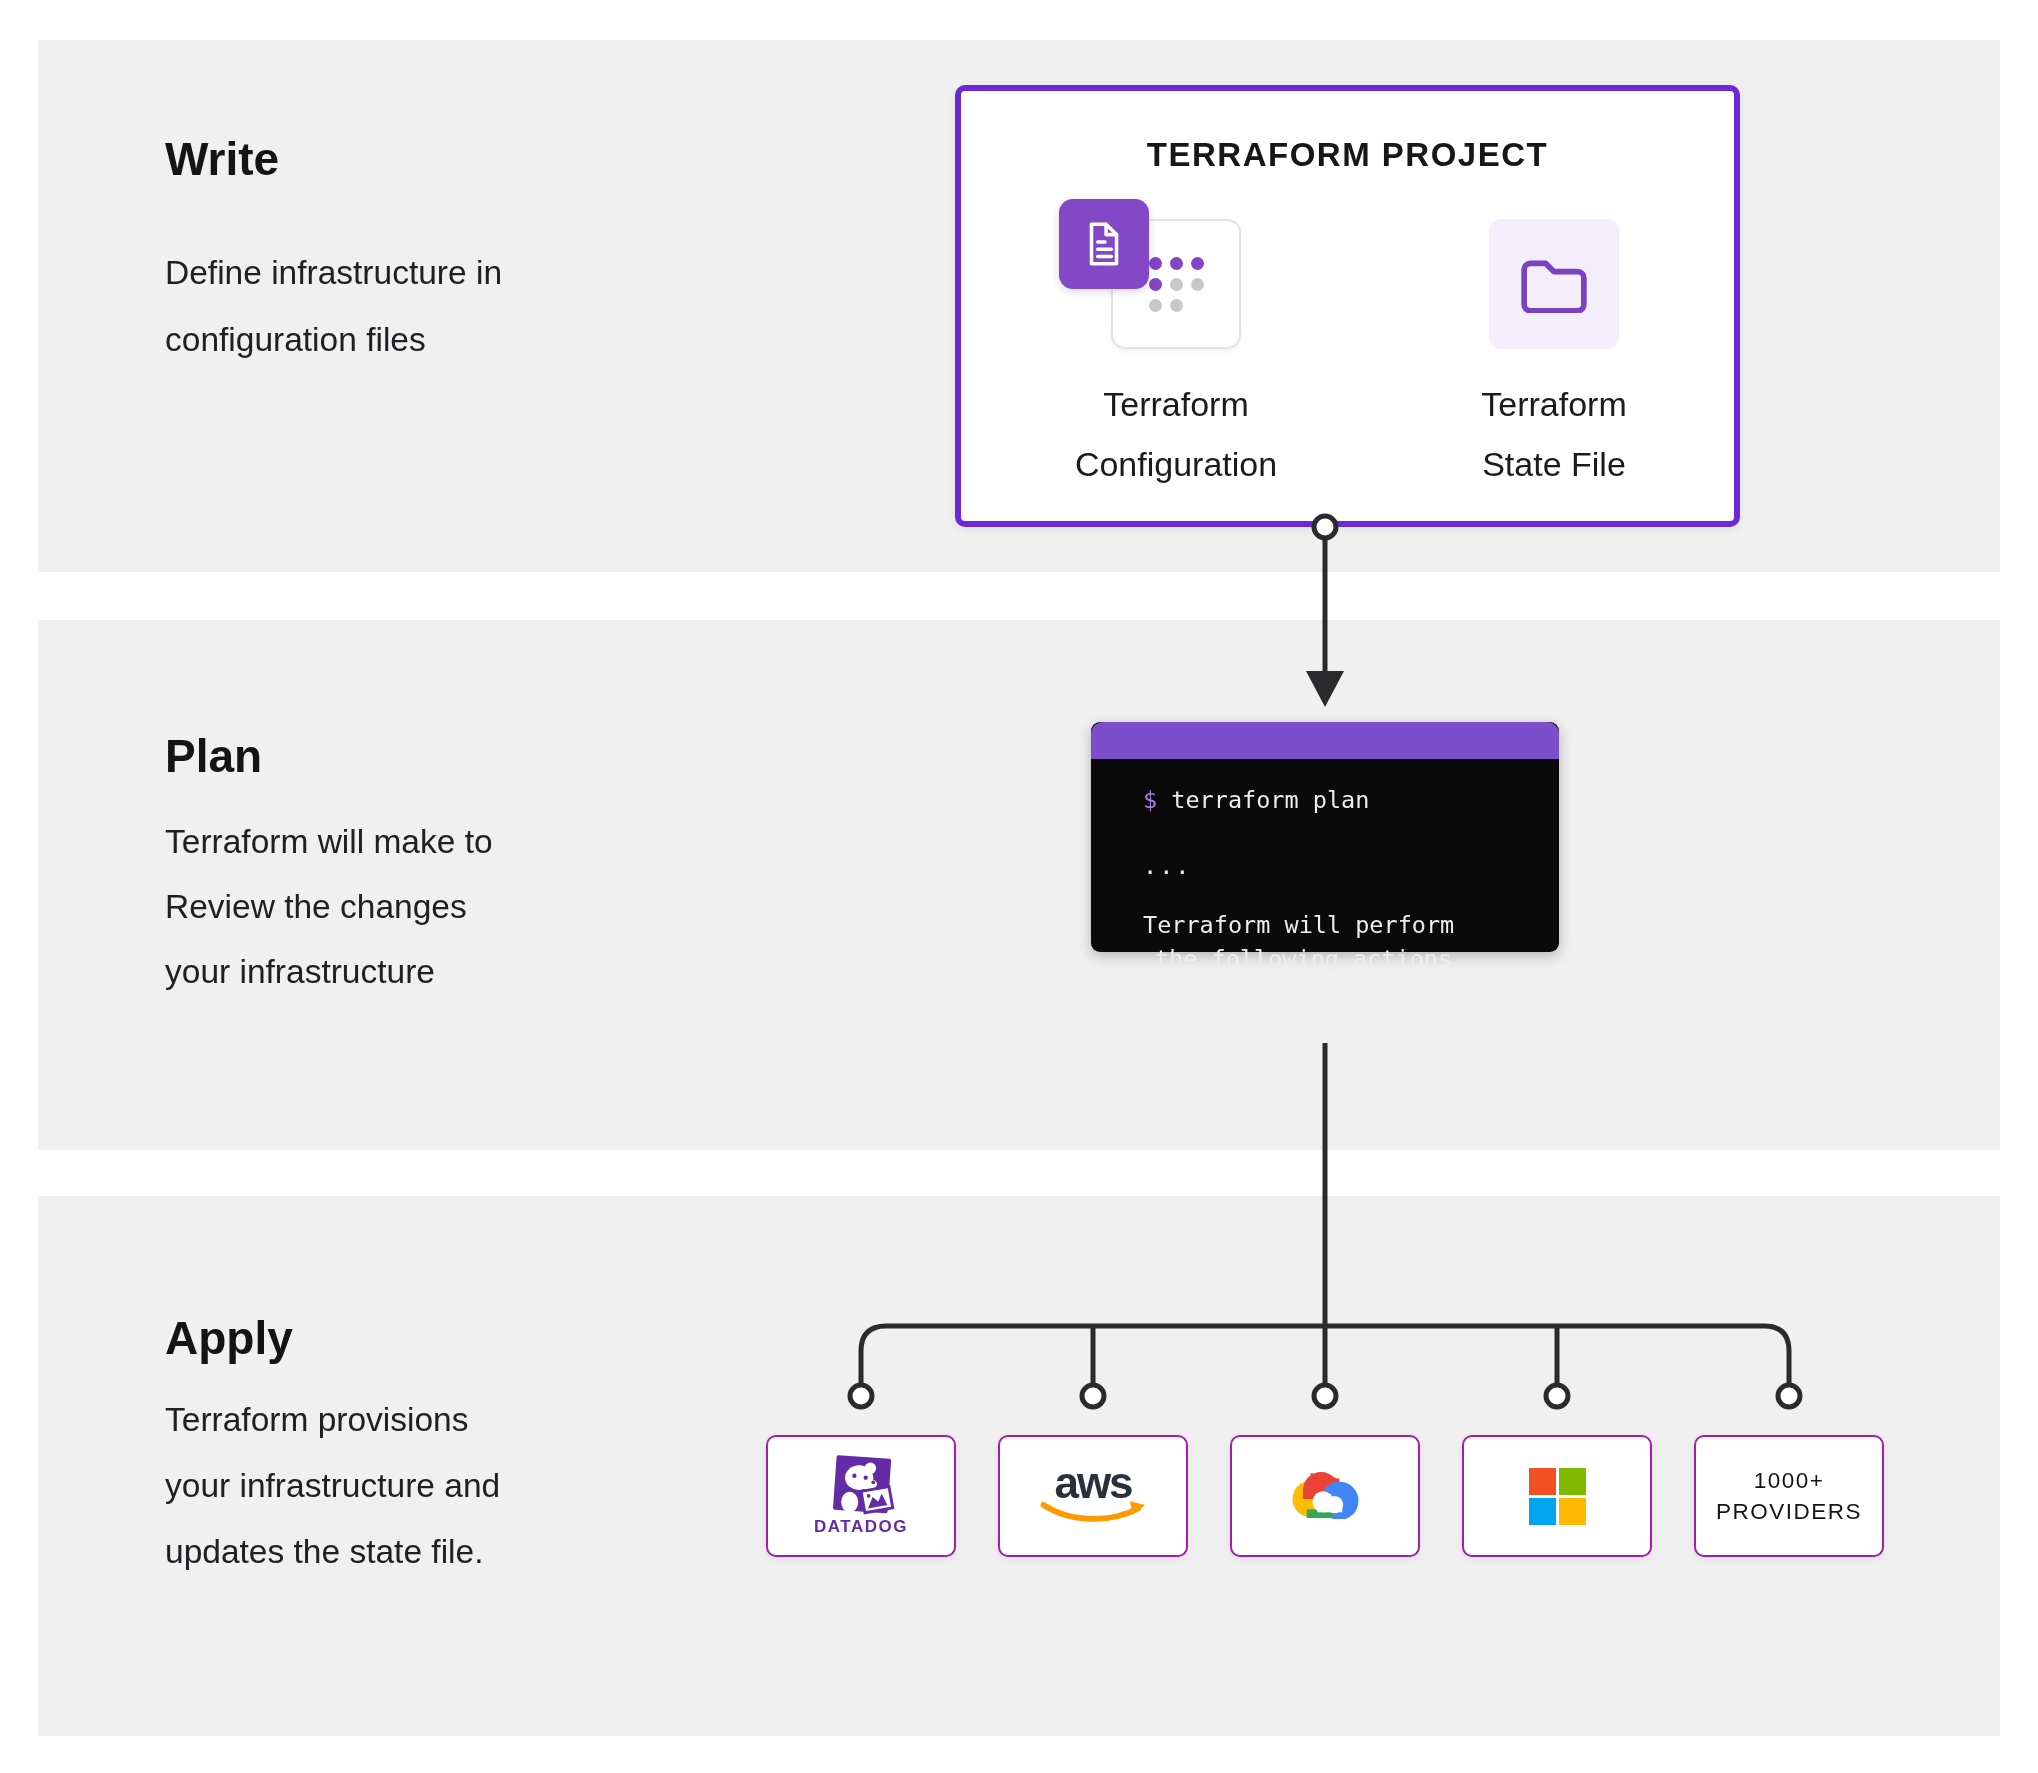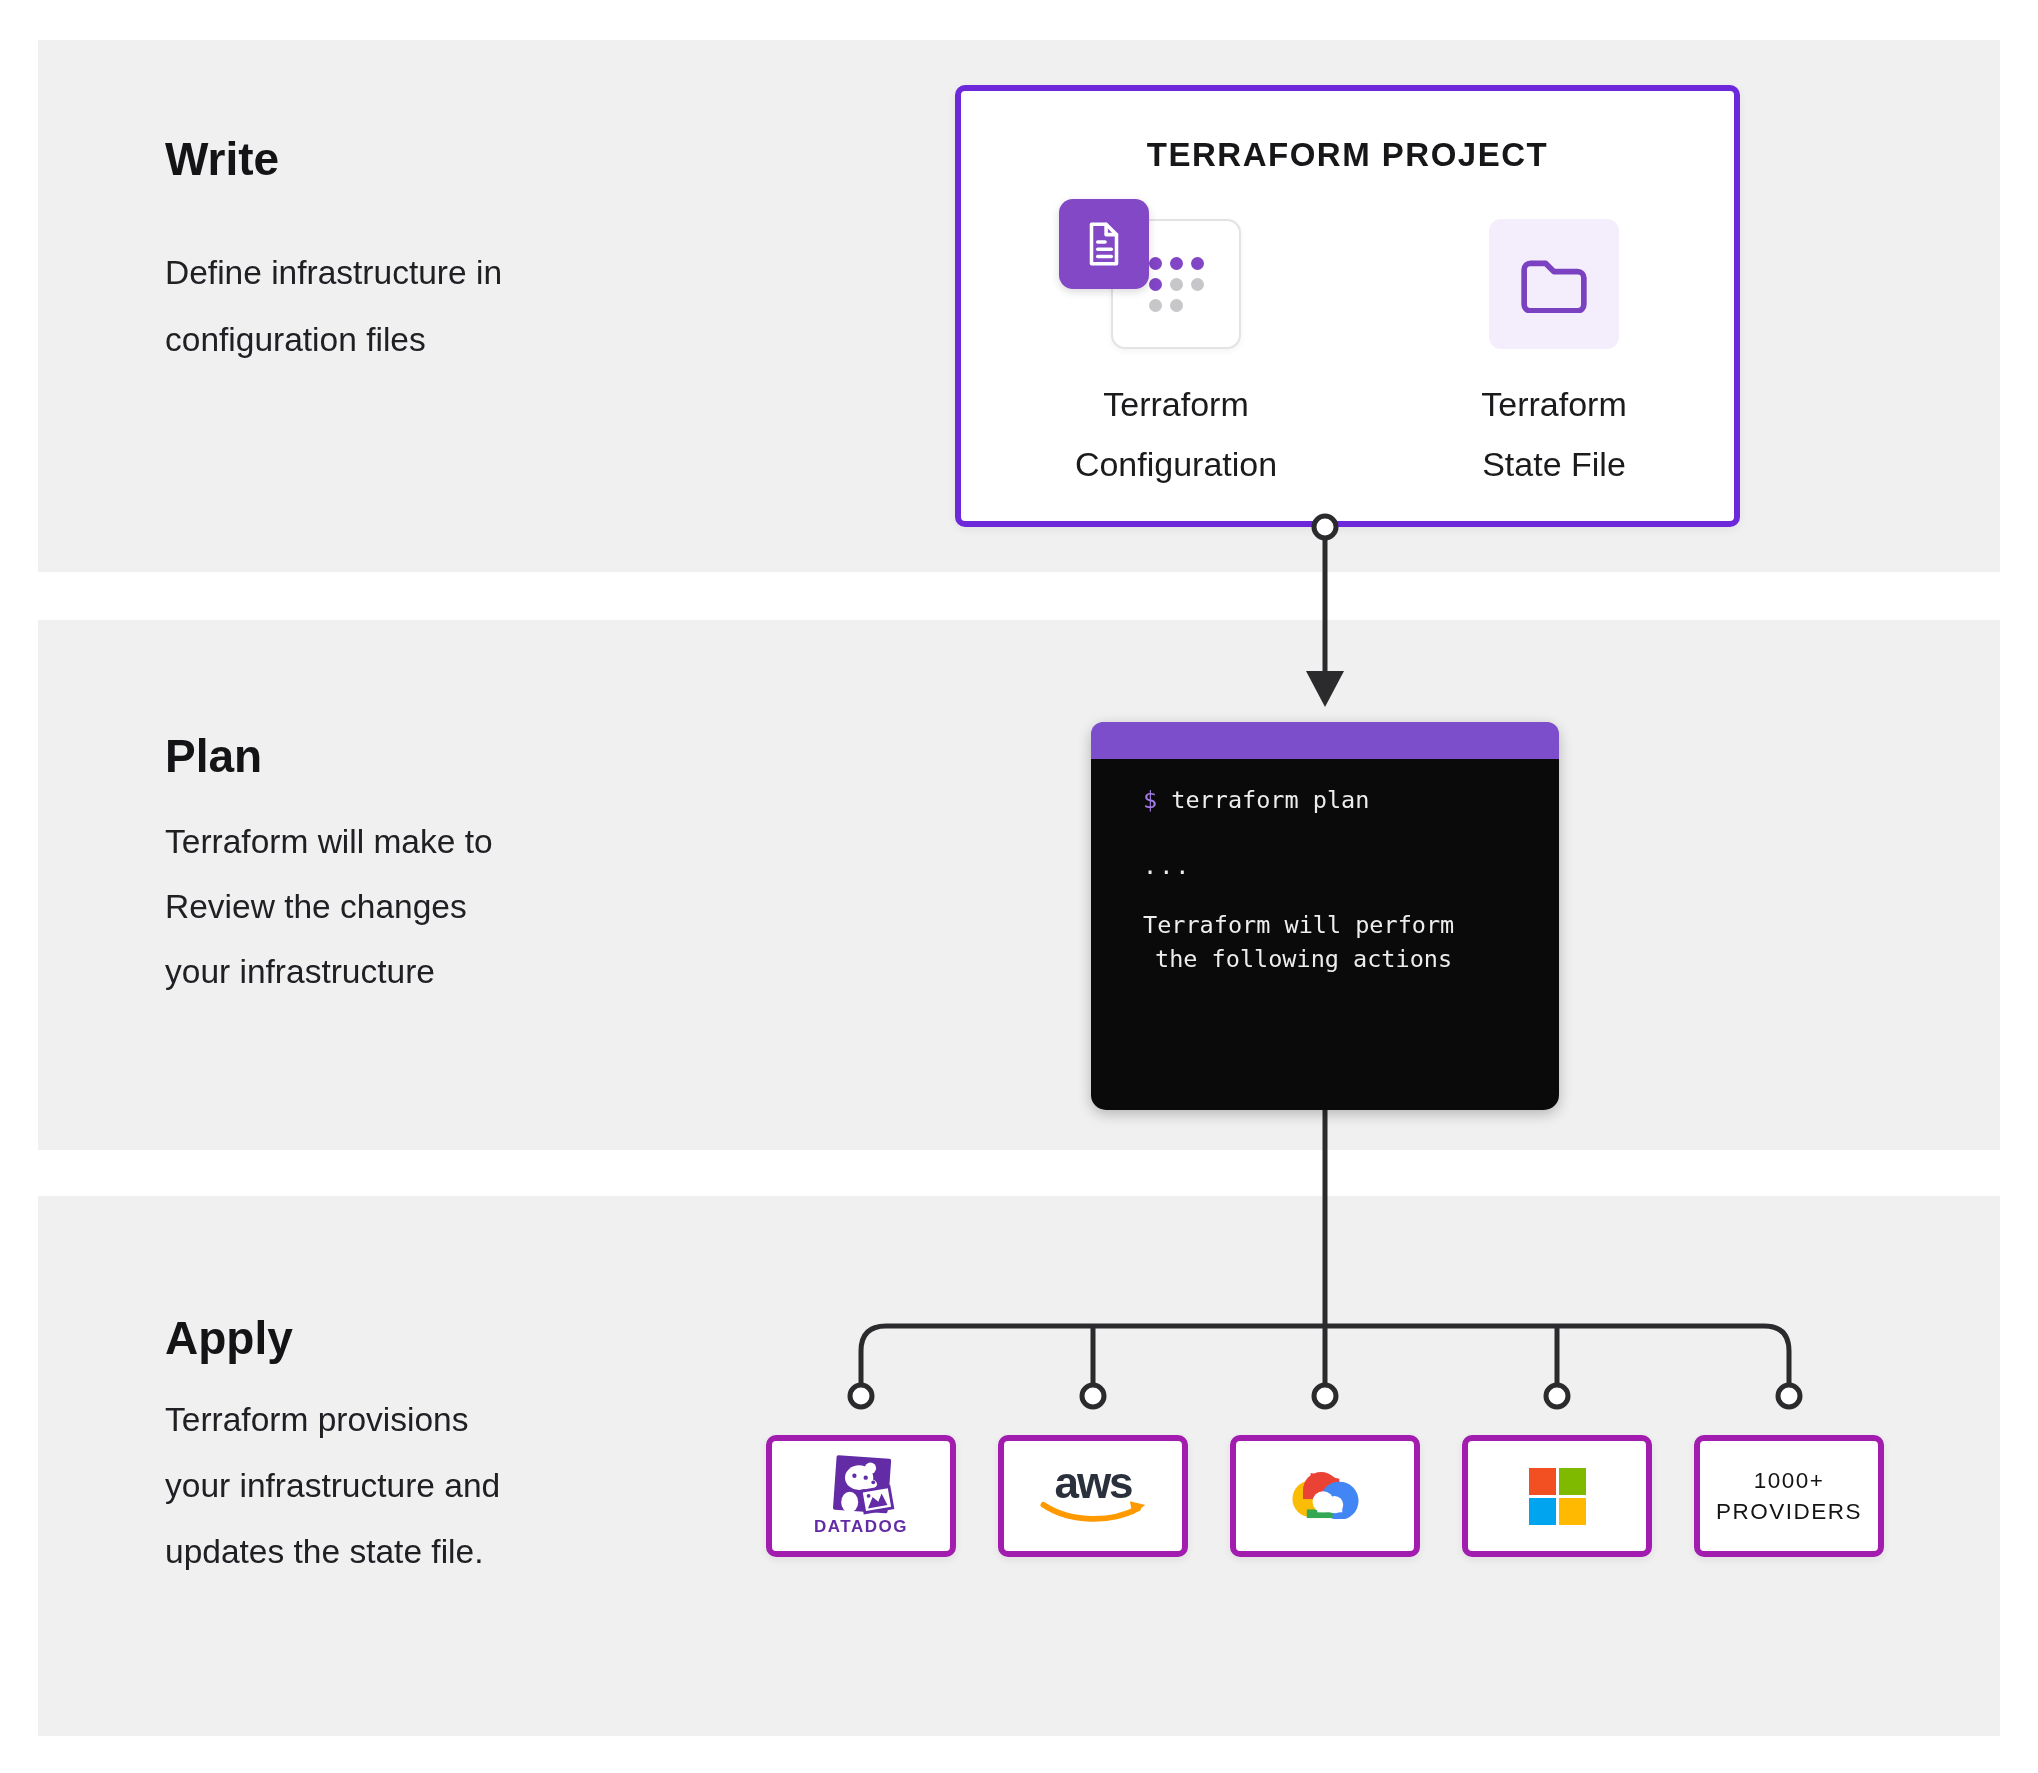--- a/index.html
+++ b/index.html
@@ -37,35 +37,35 @@
     display:flex;align-items:center;justify-content:center;box-shadow:0 3px 8px rgba(0,0,0,.15);}
   .folder-tile{position:absolute;left:528px;top:128px;width:130px;height:130px;background:#f4eefc;border-radius:12px;
     display:flex;align-items:center;justify-content:center;}
   .icon-label{position:absolute;top:283px;width:400px;text-align:center;font-size:34px;font-weight:500;
     line-height:60px;color:#1b1b1e;}
   .icon-label .ln{display:block;}
   .label-config{left:15px;}
   .label-state{left:393px;}
 
   
-  .terminal{position:absolute;left:1091px;top:722px;width:468px;height:388px;background:#0a0a0b;border-radius:15px;
+  .terminal{position:absolute;left:1091px;top:722px;width:468px;height:230px;background:#0a0a0b;border-radius:9px;
     box-shadow:0 4px 14px rgba(0,0,0,.25);}
   .term-header{position:absolute;left:0;top:0;width:100%;height:37px;background:#7d4ecb;border-radius:12px 12px 0 0;}
   .tline{position:absolute;left:52px;font-family:"DejaVu Sans Mono",monospace;font-size:23.5px;color:#ededee;white-space:pre;}
   .t-cmd{top:64px;}
   .t-dots{top:130px;letter-spacing:2px;}
   .t-out1{top:189px;}
   .t-out2{top:223px;margin-left:12px;}
   .prompt{color:#a27be4;}
 
   
   .connectors{position:absolute;left:0;top:0;pointer-events:none;}
 
   
-  .tile{position:absolute;top:1435px;width:190px;height:122px;background:#fff;border:6px solid #a21caf;
+  .tile{position:absolute;top:1435px;width:190px;height:122px;background:#fff;border:2px solid #a21caf;
     border-radius:10px;box-sizing:border-box;box-shadow:0 3px 8px rgba(0,0,0,.07);
     display:flex;flex-direction:column;align-items:center;justify-content:center;}
   .tile-datadog{left:766px;}
   .tile-aws{left:998px;}
   .tile-gcp{left:1230px;}
   .tile-ms{left:1462px;}
   .tile-more{left:1694px;}
   .dd-label{font-size:17px;font-weight:700;letter-spacing:1.5px;color:#632ca6;margin-top:-4px;}
   .aws-word{font-size:44px;font-weight:700;letter-spacing:-2px;color:#2b313c;line-height:34px;}
   .more-label{font-size:22.5px;line-height:31px;letter-spacing:1.5px;color:#141417;text-align:center;font-weight:400;}

